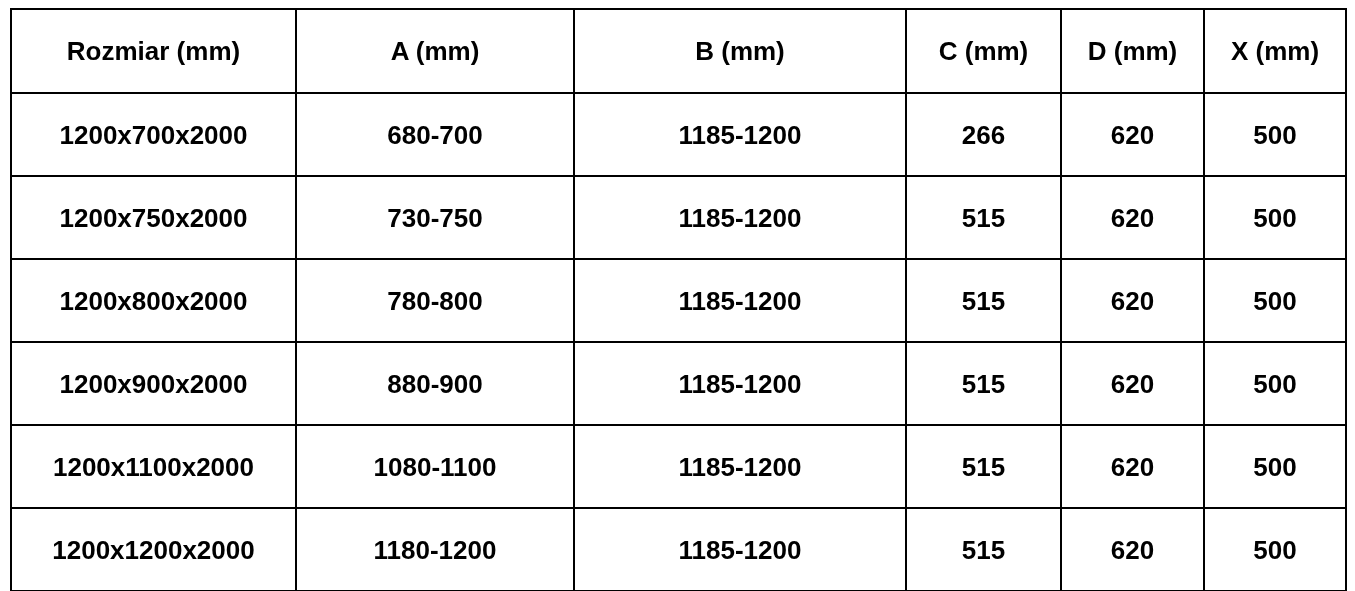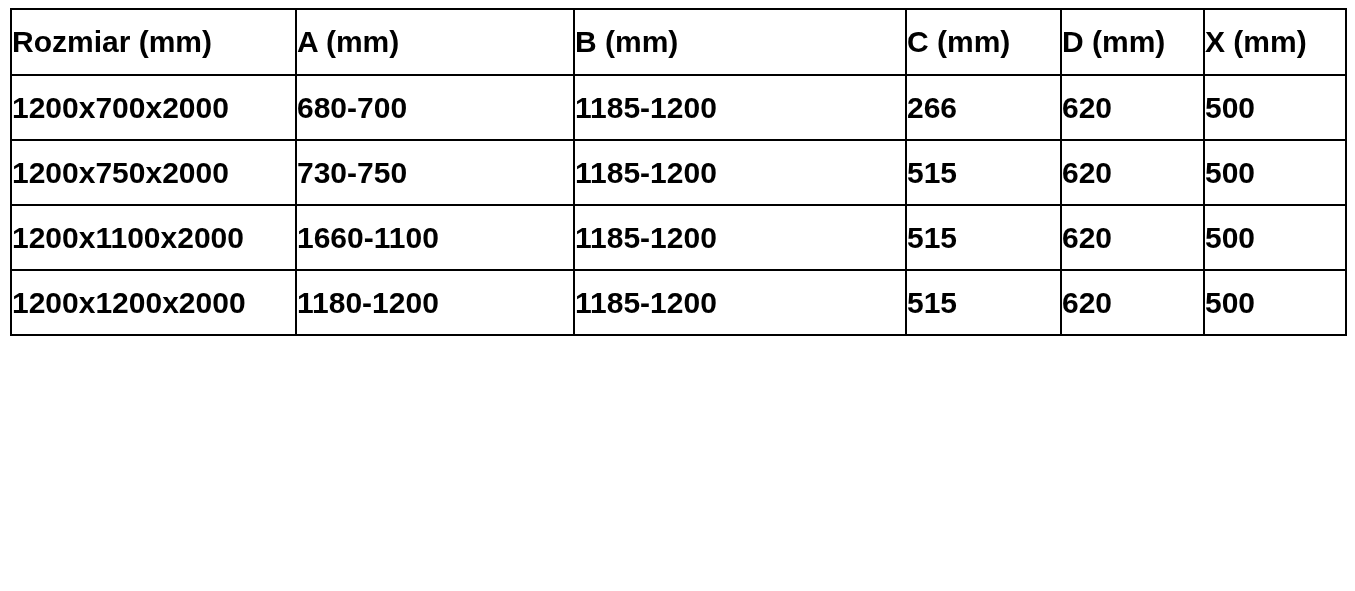--- a/index.html
+++ b/index.html
@@ -20,24 +20,24 @@
     left: 10px;
     top: 8px;
     width: 1335px;
     border-collapse: collapse;
     table-layout: fixed;
     color: #000000;
   }
   table.spec-table th,
   table.spec-table td {
     border: 2px solid #000000;
-    text-align: left;
+    text-align: center;
     vertical-align: middle;
-    padding: 0;
-    font-size: 30px;
+    padding: 9px;
+    font-size: 26px;
     line-height: 1;
     white-space: nowrap;
     overflow: hidden;
   }
   table.spec-table th {
     height: 64px;
     font-weight: bold;
   }
   table.spec-table td {
     height: 63px;
@@ -84,22 +84,38 @@
         </tr>
         <tr>
           <td>1200x750x2000</td>
           <td>730-750</td>
           <td>1185-1200</td>
           <td>515</td>
           <td>620</td>
           <td>500</td>
         </tr>
         <tr>
+          <td>1200x800x2000</td>
+          <td>780-800</td>
+          <td>1185-1200</td>
+          <td>515</td>
+          <td>620</td>
+          <td>500</td>
+        </tr>
+        <tr>
+          <td>1200x900x2000</td>
+          <td>880-900</td>
+          <td>1185-1200</td>
+          <td>515</td>
+          <td>620</td>
+          <td>500</td>
+        </tr>
+        <tr>
           <td>1200x1100x2000</td>
-          <td>1660-1100</td>
+          <td>1080-1100</td>
           <td>1185-1200</td>
           <td>515</td>
           <td>620</td>
           <td>500</td>
         </tr>
         <tr>
           <td>1200x1200x2000</td>
           <td>1180-1200</td>
           <td>1185-1200</td>
           <td>515</td>

